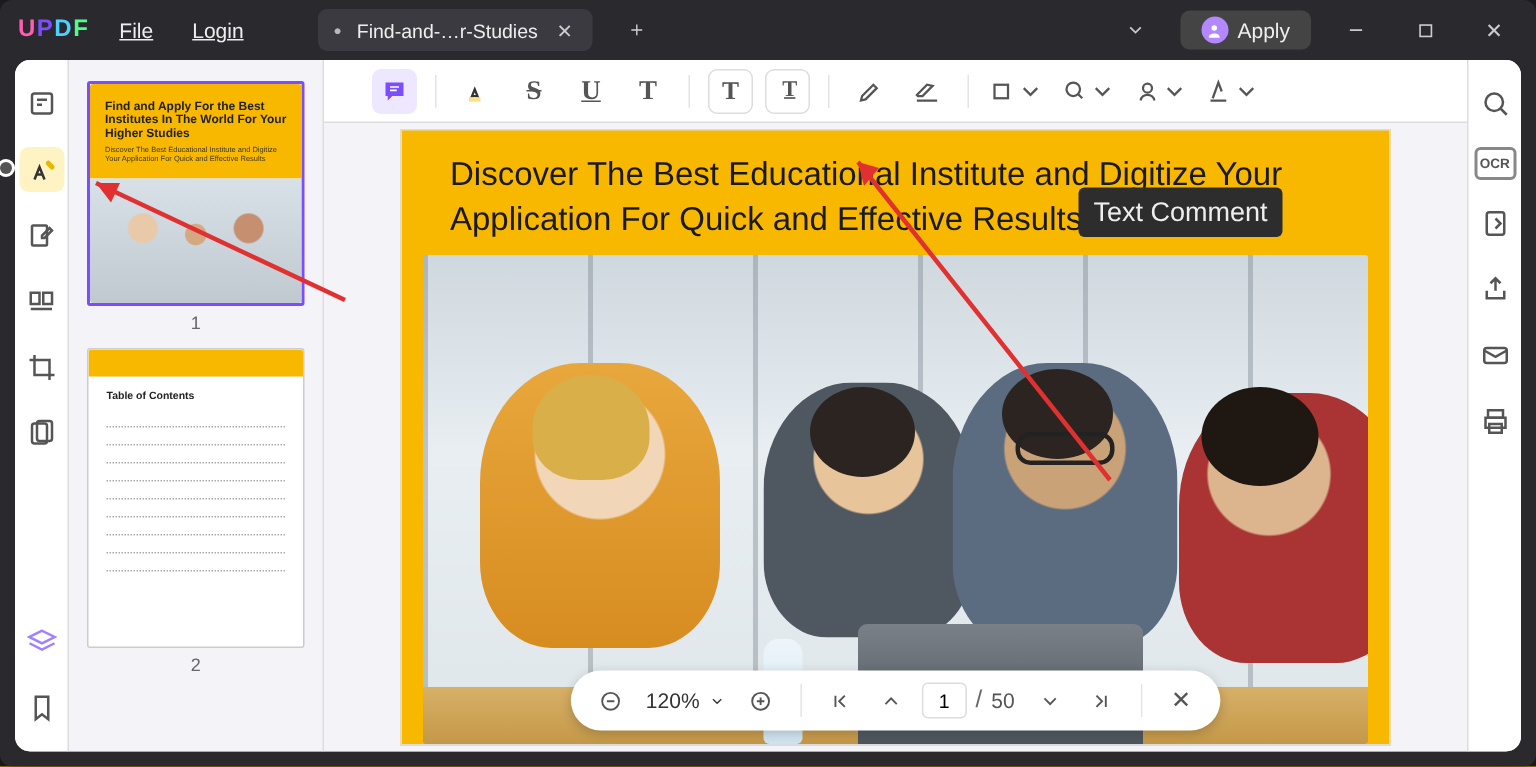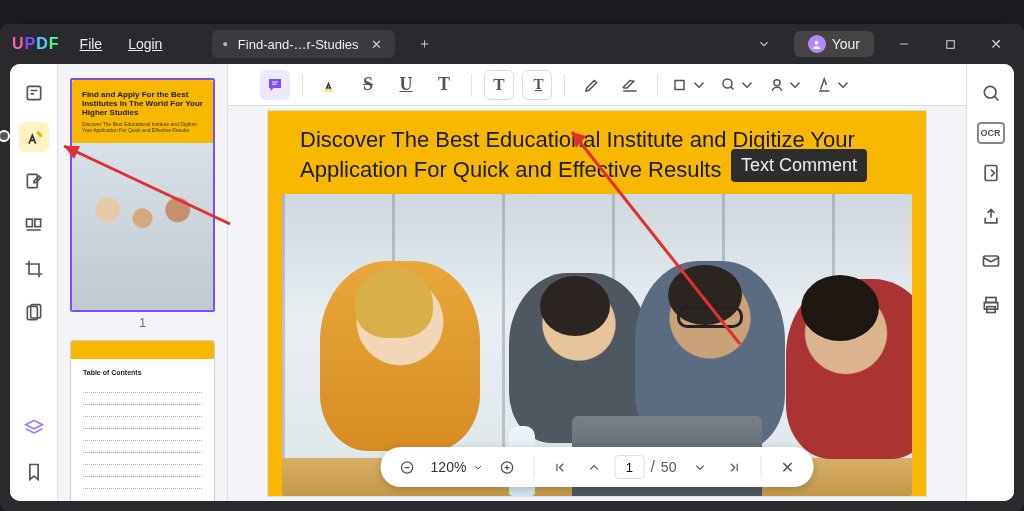--- a/index.html
+++ b/index.html
@@ -22,21 +22,20 @@
     overflow: hidden;
     position: relative;
   }
   .window {
     position: absolute; inset: 0 0 0 0;
     background: var(--bg-dark);
     border-radius: 8px;
     display: flex; flex-direction: column;
     overflow: hidden;
     box-shadow: 0 4px 24px rgba(0,0,0,.4);
-    margin-top: 24px;
   }
   
   .titlebar {
     height: 40px;
     display: flex; align-items: center;
     gap: 14px;
     padding: 0 12px;
     color: var(--text-light);
     font-size: 14px;
   }
@@ -77,21 +76,21 @@
   }
   
   .body {
     flex:1; display:flex;
     margin: 0 10px 10px 10px;
     background: var(--bg-white);
     border-radius: 10px;
     overflow:hidden;
   }
   .sidebar-left, .sidebar-right {
-    width: 48px;
+    width: 36px;
     background: var(--bg-white);
     display:flex; flex-direction:column; align-items:center;
     gap: 14px; padding: 14px 0;
     border-right:1px solid var(--border);
   }
   .sidebar-right{border-right:none;border-left:1px solid var(--border)}
   .sidebar-left .bottom, .sidebar-right .bottom{margin-top:auto;display:flex;flex-direction:column;gap:14px;align-items:center}
   .side-btn {
     width:30px;height:30px;display:flex;align-items:center;justify-content:center;
     border-radius:6px;color:#555;
@@ -105,21 +104,21 @@
     border-right:1px solid var(--border);
     padding: 14px 12px;
     display:flex;flex-direction:column;gap:10px;
     overflow:hidden;
   }
   .thumb {
     background:#fff;border:1px solid #ccc;border-radius:2px;position:relative;
   }
   .thumb.selected{border:2px solid var(--accent)}
   .thumb-inner{height:100%;display:flex;flex-direction:column;border-radius:2px;overflow:hidden}
-  .thumb1{height:234px}
+  .thumb1{height:150px}
   .thumb2{height:200px}
   .t1-yellow{background:var(--yellow);padding:10px 10px;font-size:8px;font-weight:700;color:#222}
   .t1-sub{font-size:5px;font-weight:400;margin-top:4px;opacity:.85;line-height:1.2}
   .t1-photo{
     flex:1;
     background:
       radial-gradient(circle at 25% 40%, #e8c9a8 0 8%, transparent 9%),
       radial-gradient(circle at 50% 45%, #d4a880 0 8%, transparent 9%),
       radial-gradient(circle at 75% 40%, #c69070 0 8%, transparent 9%),
       linear-gradient(#d8e0e8,#c0c8d0);
@@ -228,21 +227,21 @@
           <polyline points="6 9 12 15 18 9"></polyline>
         </svg>
     </div>
     <div class="login">
       <span class="avatar">
         <svg viewBox="0 0 24 24" width="11" height="11" fill="#fff">
             <circle cx="12" cy="8" r="4"></circle>
             <path d="M4 22c0-4 4-6 8-6s8 2 8 6"></path>
           </svg>
       </span>
-      <span>Your</span>
+      <span>Apply</span>
     </div>
     <div class="winbtn">
       <svg viewBox="0 0 24 24" width="14" height="14" stroke="currentColor" stroke-width="2">
           <line x1="5" y1="12" x2="19" y2="12"></line>
         </svg>
     </div>
     <div class="winbtn">
       <svg viewBox="0 0 24 24" width="13" height="13" stroke="currentColor" stroke-width="2" fill="none">
           <rect x="5" y="5" width="14" height="14"></rect>
         </svg>

